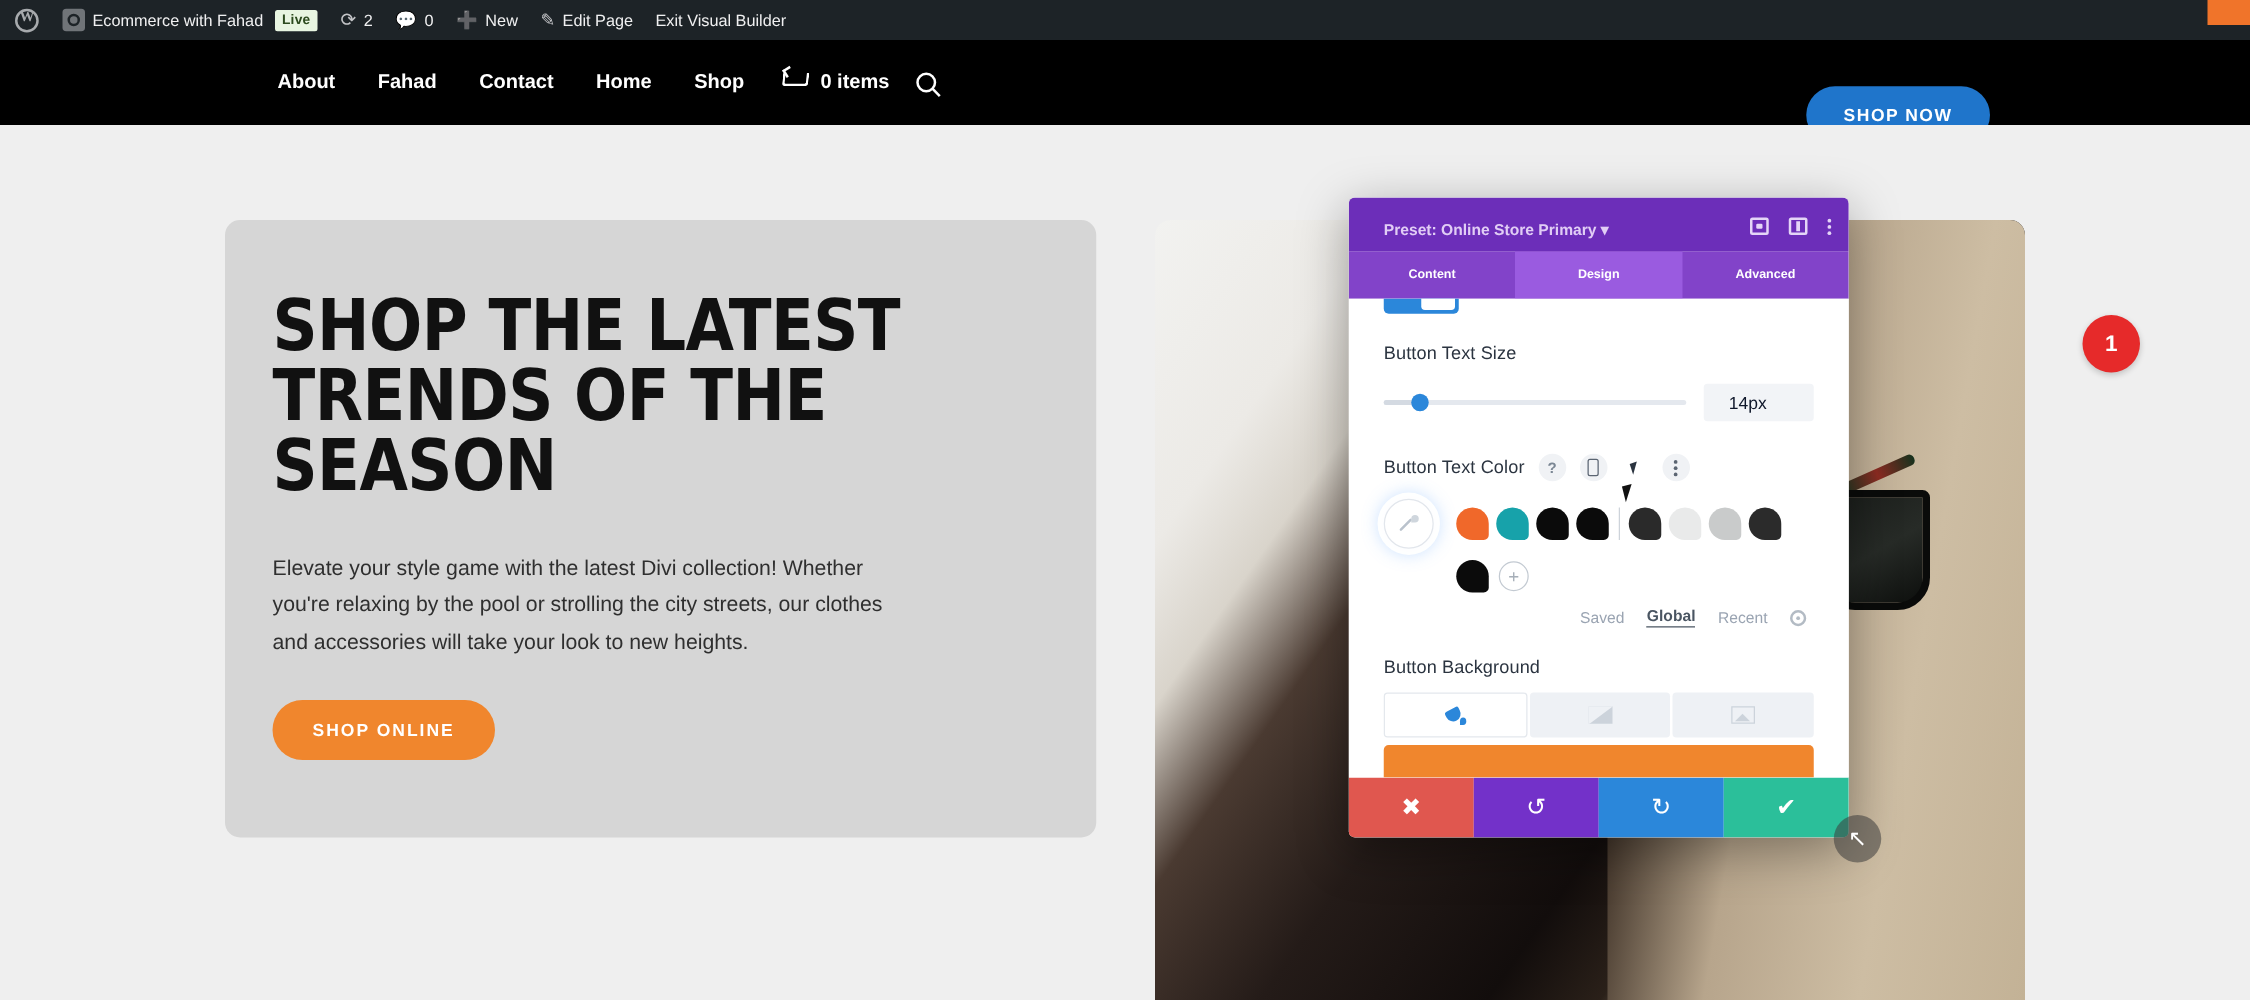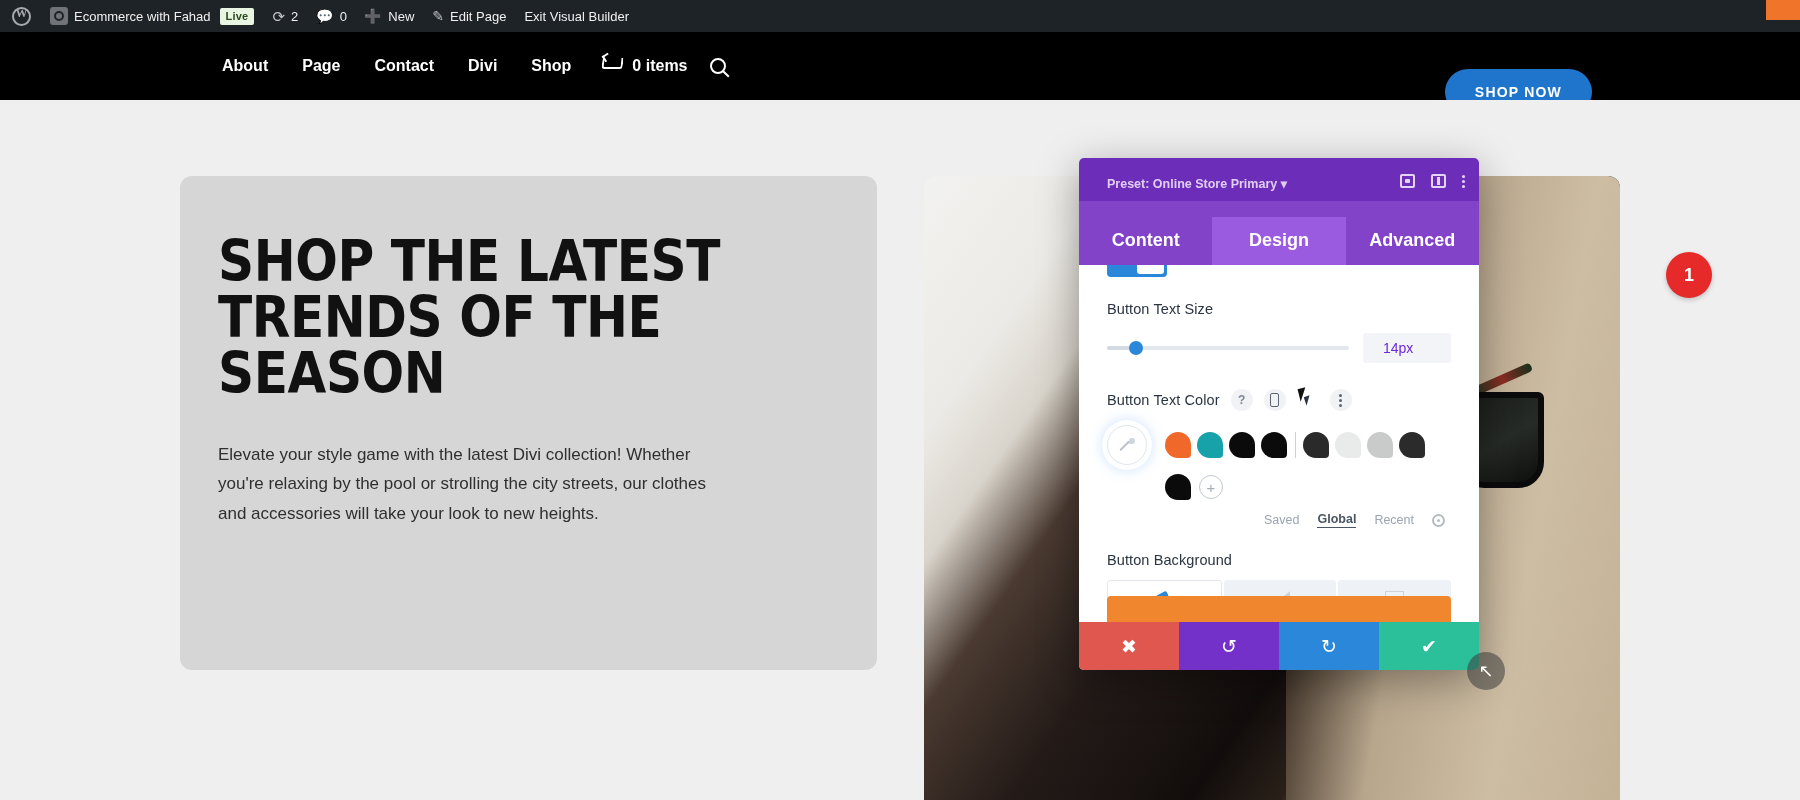--- a/index.html
+++ b/index.html
@@ -230,21 +230,21 @@
   .ic-layout::after {
     content: ""; position: absolute; left: 4px; top: 1px; bottom: 1px;
     width: 3px; background: #e4d5f7;
   }
   .ic-kebab { display: flex; flex-direction: column; gap: 2px; }
   .ic-kebab i { width: 3px; height: 3px; border-radius: 50%; background: #e4d5f7; display: block; }
 
   .modal-tabs { display: flex; background: #8243c9; flex: none; }
   .mtab {
     flex: 1; text-align: center; padding: 13px 0 14px;
-    color: #ffffff; font-size: 18px; font-weight: 700; margin-top: 16px;
+    color: #ffffff; font-size: 10px; font-weight: 700;
   }
   .mtab.active { background: #9a5be0; }
 
   .modal-body {
     flex: 1; position: relative; overflow: hidden;
     background: #ffffff; padding: 0 28px;
   }
   .toggle-cut {
     position: absolute; left: 28px; top: -14px;
     width: 60px; height: 26px; border-radius: 4px;
@@ -270,21 +270,21 @@
     position: absolute; left: 0; top: 0; bottom: 0; width: 12%;
     background: #d4dae2; border-radius: 2px;
   }
   .slider .knob {
     position: absolute; left: 12%; top: 50%;
     width: 14px; height: 14px; margin: -7px 0 0 -7px;
     border-radius: 50%; background: #2b87da;
   }
   .num-box {
     width: 88px; height: 30px; border-radius: 3px;
-    background: #f2f4f7; color: #6d28d9;
+    background: #f2f4f7; color: #0f172a;
     display: flex; align-items: center; padding-left: 20px;
     font-size: 14px;
   }
 
   .label-row {
     margin-top: 26px; display: flex; align-items: center; gap: 11px;
   }
   .mini-icon {
     width: 22px; height: 22px; border-radius: 50%;
     background: #f0f2f5; color: #7b8794;
@@ -466,42 +466,45 @@
       <div class="ab-item">
         <span>Exit Visual Builder</span>
       </div>
     </div>
   </div>
   <div class="orange-corner"></div>
 
   <div class="sitenav">
     <div class="nav-links">
       <a class="nav-link">About</a>
-      <a class="nav-link">Page</a>
+      <a class="nav-link">Fahad</a>
       <a class="nav-link">Contact</a>
-      <a class="nav-link">Divi</a>
+      <a class="nav-link">Home</a>
       <a class="nav-link">Shop</a>
       <div class="cart-wrap">
         <span class="cart-icon"></span>
         <span class="cart-count">0 items</span>
       </div>
       <span class="nav-search"></span>
     </div>
     <div class="shop-now-btn">
       <span>SHOP NOW</span>
     </div>
   </div>
 
   <div class="page">
 
     <div class="hero-card">
       <div class="hero-title">SHOP THE LATEST
 TRENDS OF THE
 SEASON</div>
       <div class="hero-sub">Elevate your style game with the latest Divi collection! Whether you're relaxing by the pool or strolling the city streets, our clothes and accessories will take your look to new heights.</div>
+      <div class="shop-online-btn">
+        <span>SHOP ONLINE</span>
+      </div>
     </div>
 
     <div class="hero-photo"></div>
     <div class="sunglass-arm"></div>
     <div class="sunglass"></div>
     <div class="scroll-nub"></div>
 
   </div>
 
   <div class="modal">

